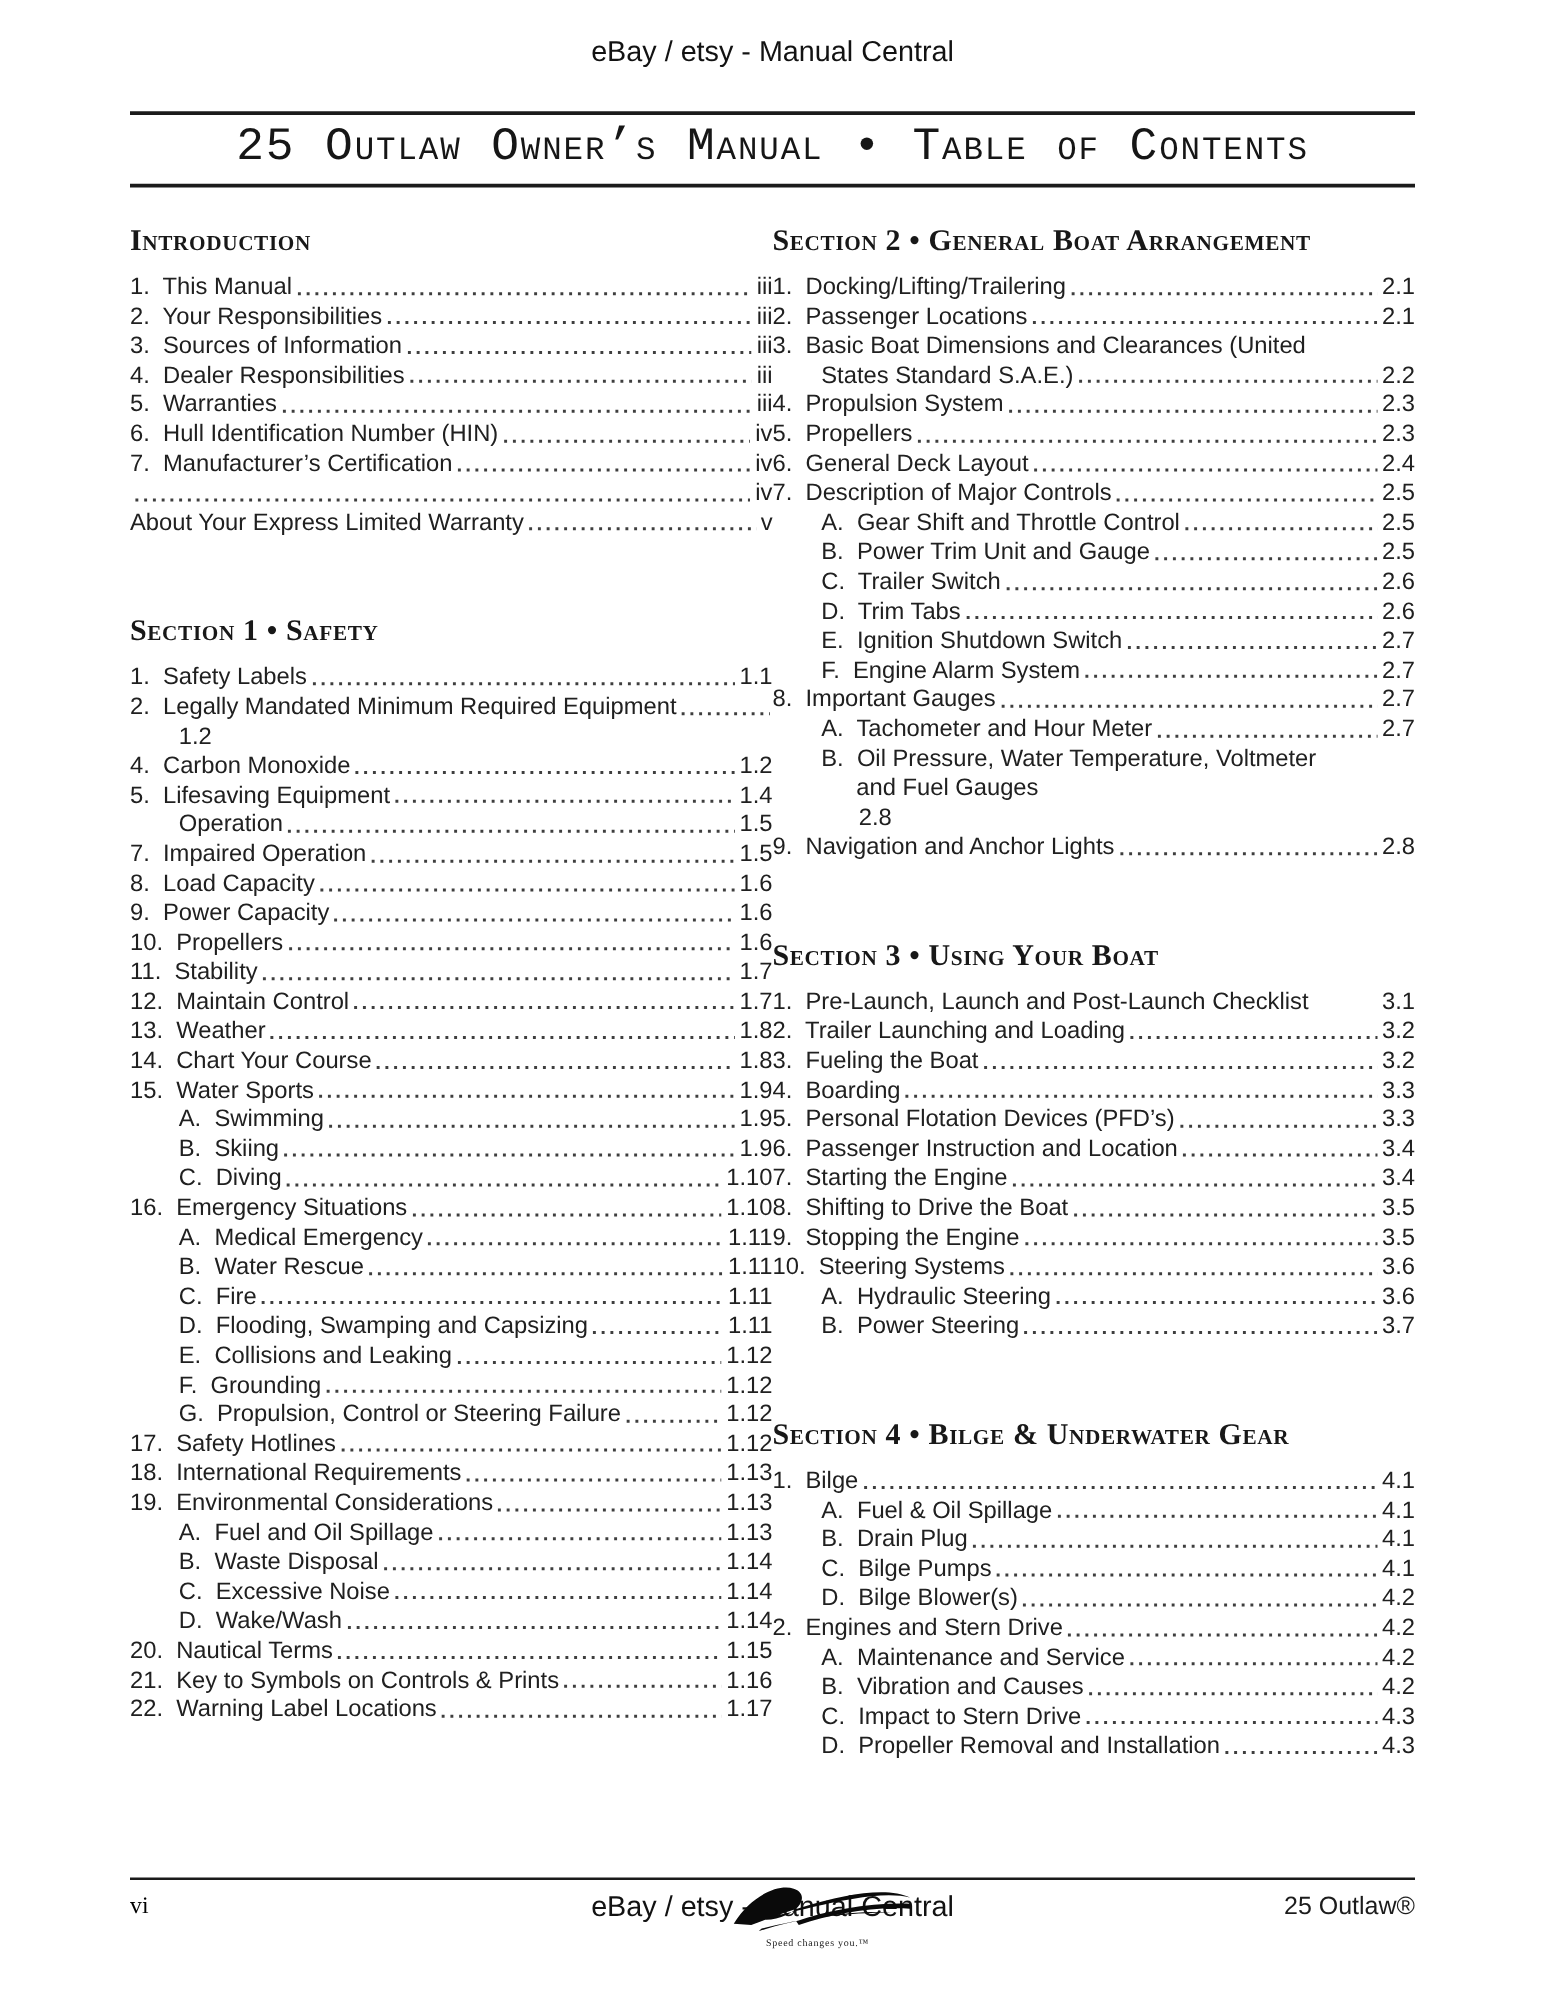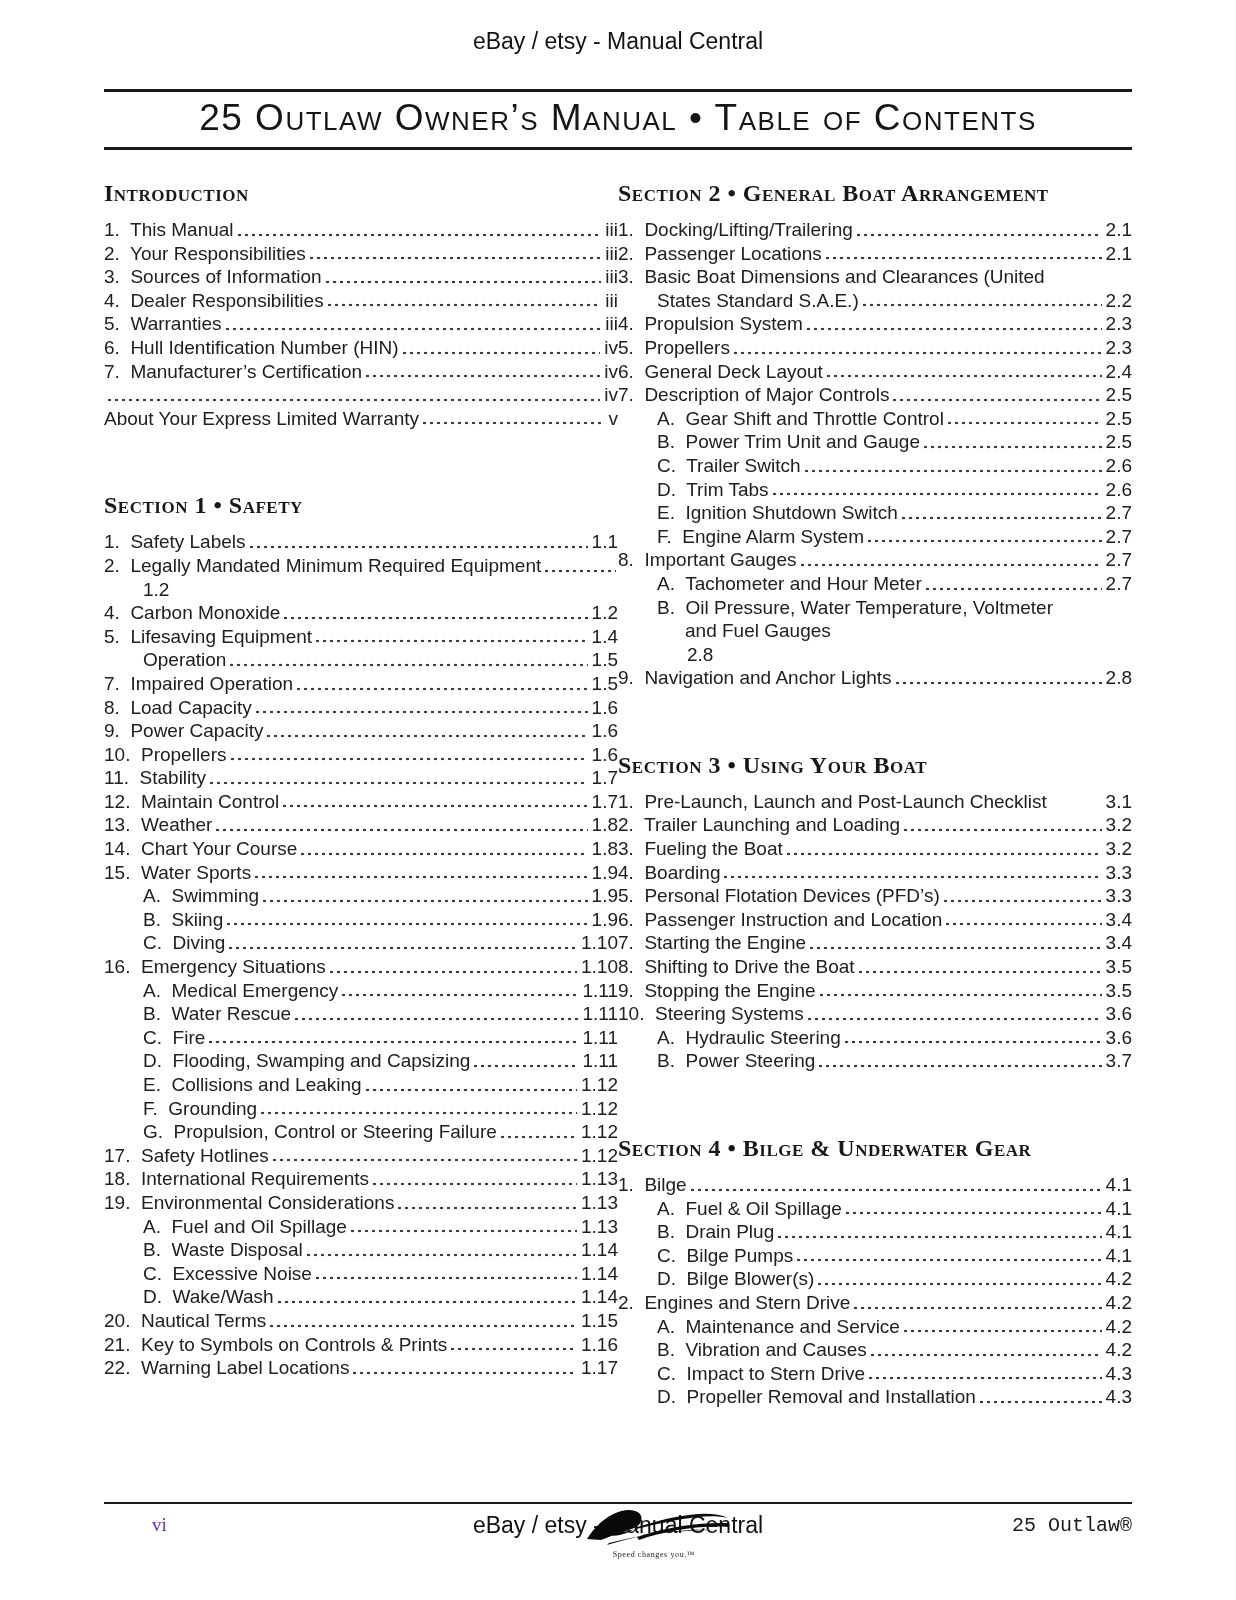--- a/index.html
+++ b/index.html
@@ -21,21 +21,21 @@
 
   .rule {
     border:none;
     border-top:3px solid #1b1b1b;
     height:0;
   }
   .rule-above-title { margin-top:34px; }
   .rule-below-title { margin-top:2px; }
 
   .doc-title {
-    font-family:Liberation Sans, sans-serif;
+    font-family:Liberation Mono, monospace;
     font-variant:small-caps;
     font-weight:400;
     font-size:37px;
     letter-spacing:1.5px;
     text-align:center;
     color:#161616;
     padding:5px 0 6px 0;
     white-space:nowrap;
   }
 
@@ -92,37 +92,35 @@
     position:relative;
     display:flex;
     justify-content:space-between;
     align-items:flex-start;
     padding:10px 104px 0 104px;
     height:90px;
   }
   .footer-left {
     font-family:"Liberation Serif","DejaVu Serif",serif;
     font-size:19px;
-    color:#6d28d9;
+    color:#000000;
     z-index:1;
-    margin-left:48px;
   }
   .footer-center {
     position:absolute;
     left:0; right:0; top:8px;
     text-align:center;
     font-size:23px;
     color:#121212;
     z-index:1;
   }
   .footer-right {
     font-size:20px;
     color:#1c1c1c;
     z-index:1;
-    font-family:Liberation Mono, monospace;
   }
   .footer-logo {
     position:absolute;
     left:50%;
     top:2px;
     transform:translateX(-26%);
     text-align:center;
     z-index:2;
     pointer-events:none;
   }

